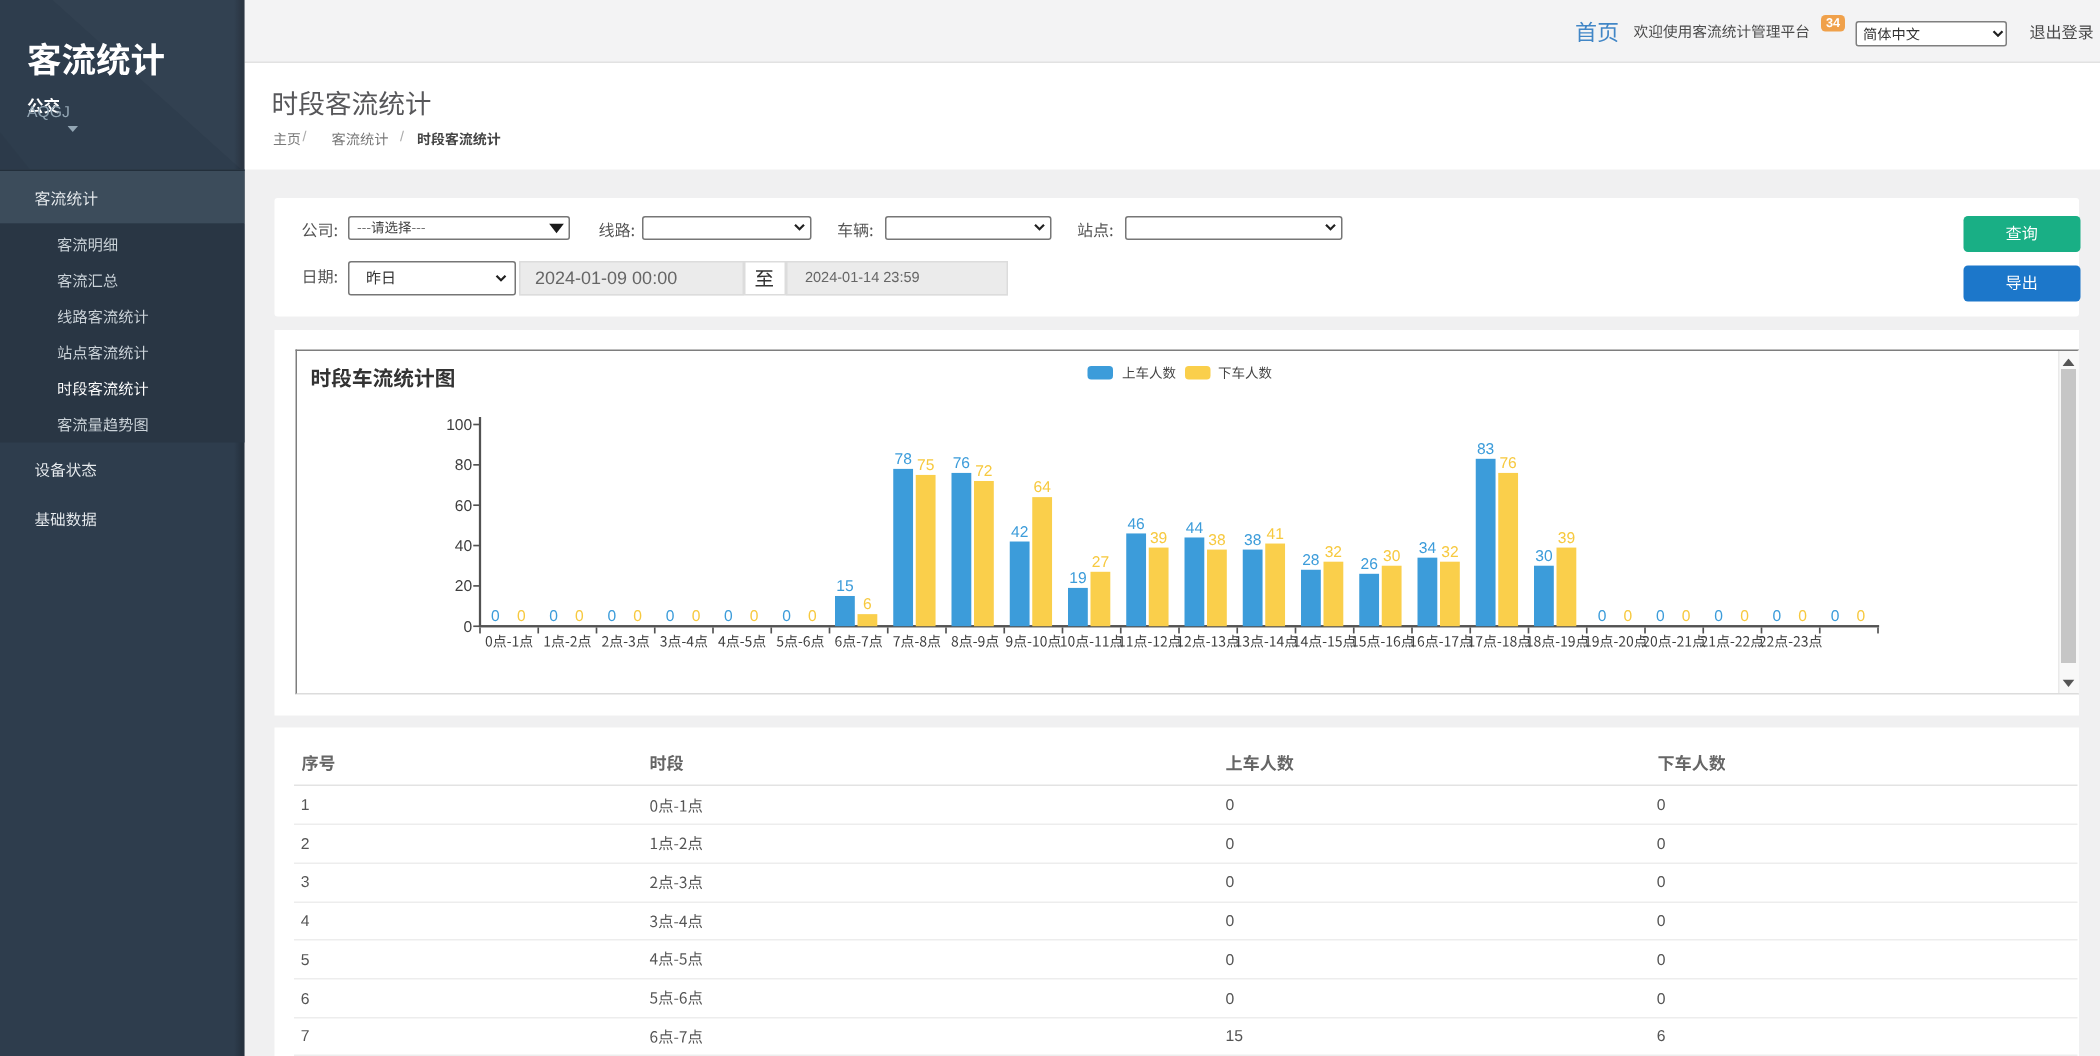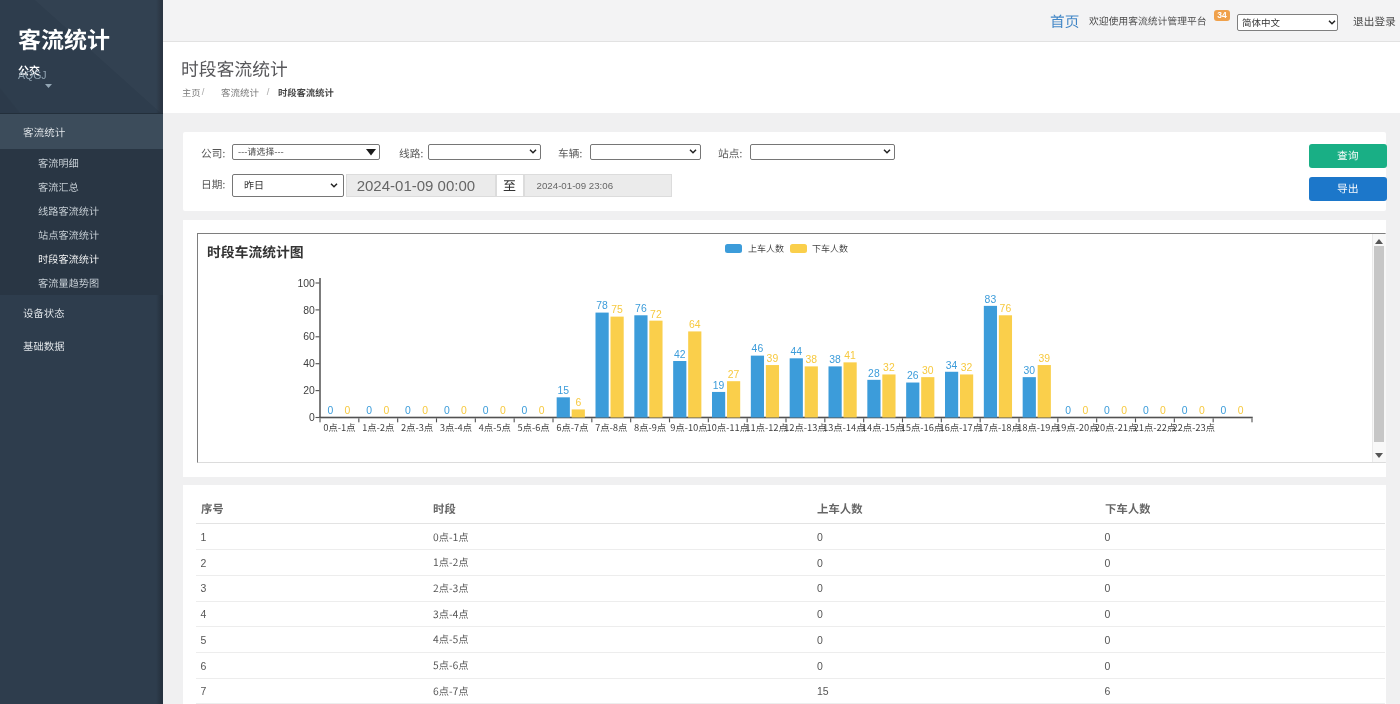--- a/index.html
+++ b/index.html
@@ -358,22 +358,22 @@
       <path d="M1 0.8 L4 3.8 L7 0.8" stroke="#222" stroke-width="1.5" fill="none"></path>
     </svg>
     <div class="abs" style="left:346px;top:173.5px;width:149.5px;height:23px;background:#ebebeb;border:1px solid #dcdcdc"></div>
     <div class="abs" style="left:495.5px;top:173.5px;width:28px;height:23px;background:#fff;border:1px solid #dcdcdc"></div>
     <svg style="position:absolute;left:503.0px;top:178.6px;" width="13.0" height="13.0" viewBox="0 -880 1000 1000" fill="#333">
       <g transform="scale(1,-1)">
         <use href="#gr81f3" x="0"></use>
       </g>
     </svg>
     <div class="abs" style="left:523.5px;top:173.5px;width:148px;height:23px;background:#ebebeb;border:1px solid #dcdcdc"></div>
-    <div class="abs" style="left:356.7px;top:179.5px;font-size:15px;color:#666;line-height:11px">2024-01-09 00:00</div>
-    <div class="abs" style="left:536.6px;top:179.5px;font-size:9.7px;color:#666;line-height:11px">2024-01-09 23:06</div>
+    <div class="abs" style="left:356.7px;top:179.5px;font-size:12px;color:#666;line-height:11px">2024-01-09 00:00</div>
+    <div class="abs" style="left:536.6px;top:179.5px;font-size:9.7px;color:#666;line-height:11px">2024-01-14 23:59</div>
     <div class="abs" style="left:1308.8px;top:143.9px;width:78px;height:24px;background:#19AF85;border-radius:3px"></div>
     <svg style="position:absolute;left:1337.0px;top:150.3px;" width="21.6" height="10.8" viewBox="0 -880 2000 1000" fill="#fff">
       <g transform="scale(1,-1)">
         <use href="#gr67e5" x="0"></use>
         <use href="#gr8be2" x="1000"></use>
       </g>
     </svg>
     <div class="abs" style="left:1308.8px;top:176.8px;width:78px;height:24px;background:#1C77CA;border-radius:3px"></div>
     <svg style="position:absolute;left:1337.0px;top:183.3px;" width="21.6" height="10.8" viewBox="0 -880 2000 1000" fill="#fff">
       <g transform="scale(1,-1)">

